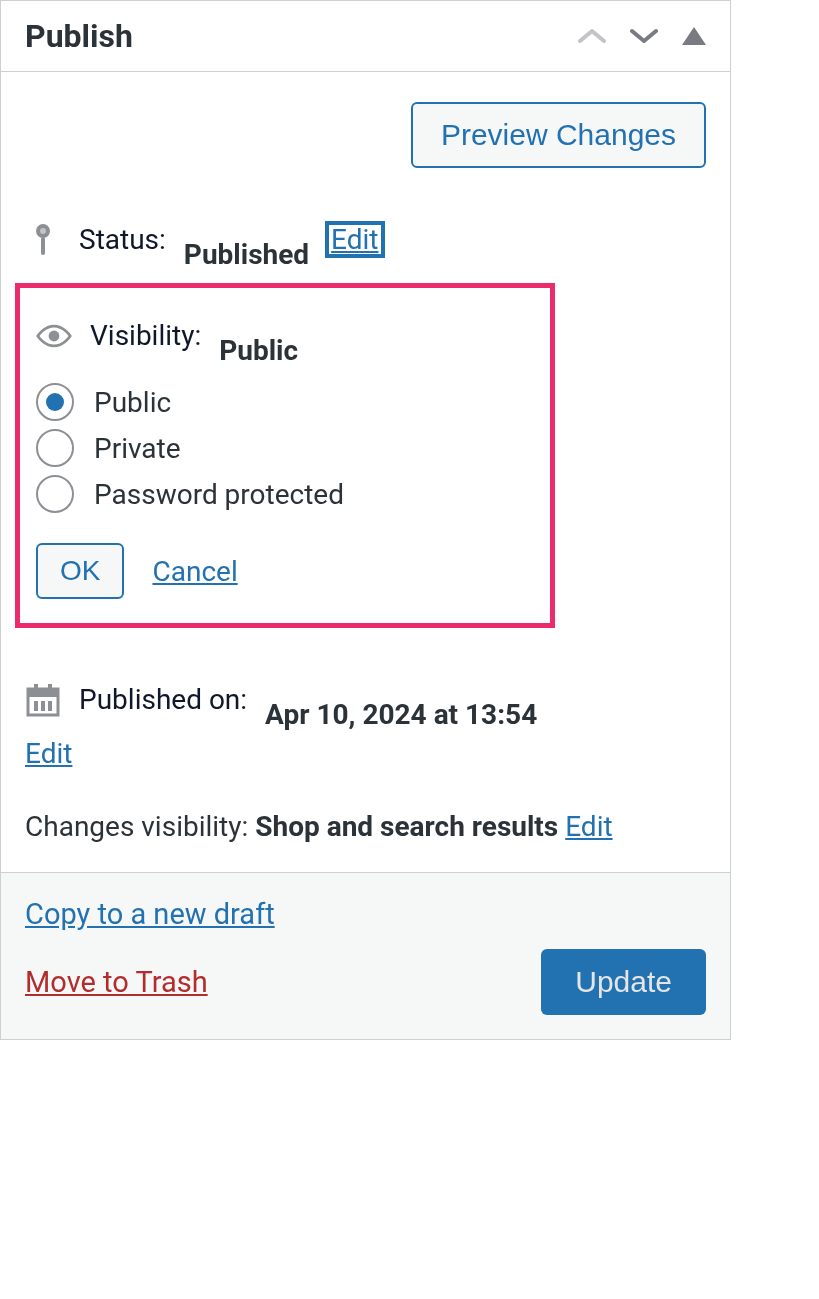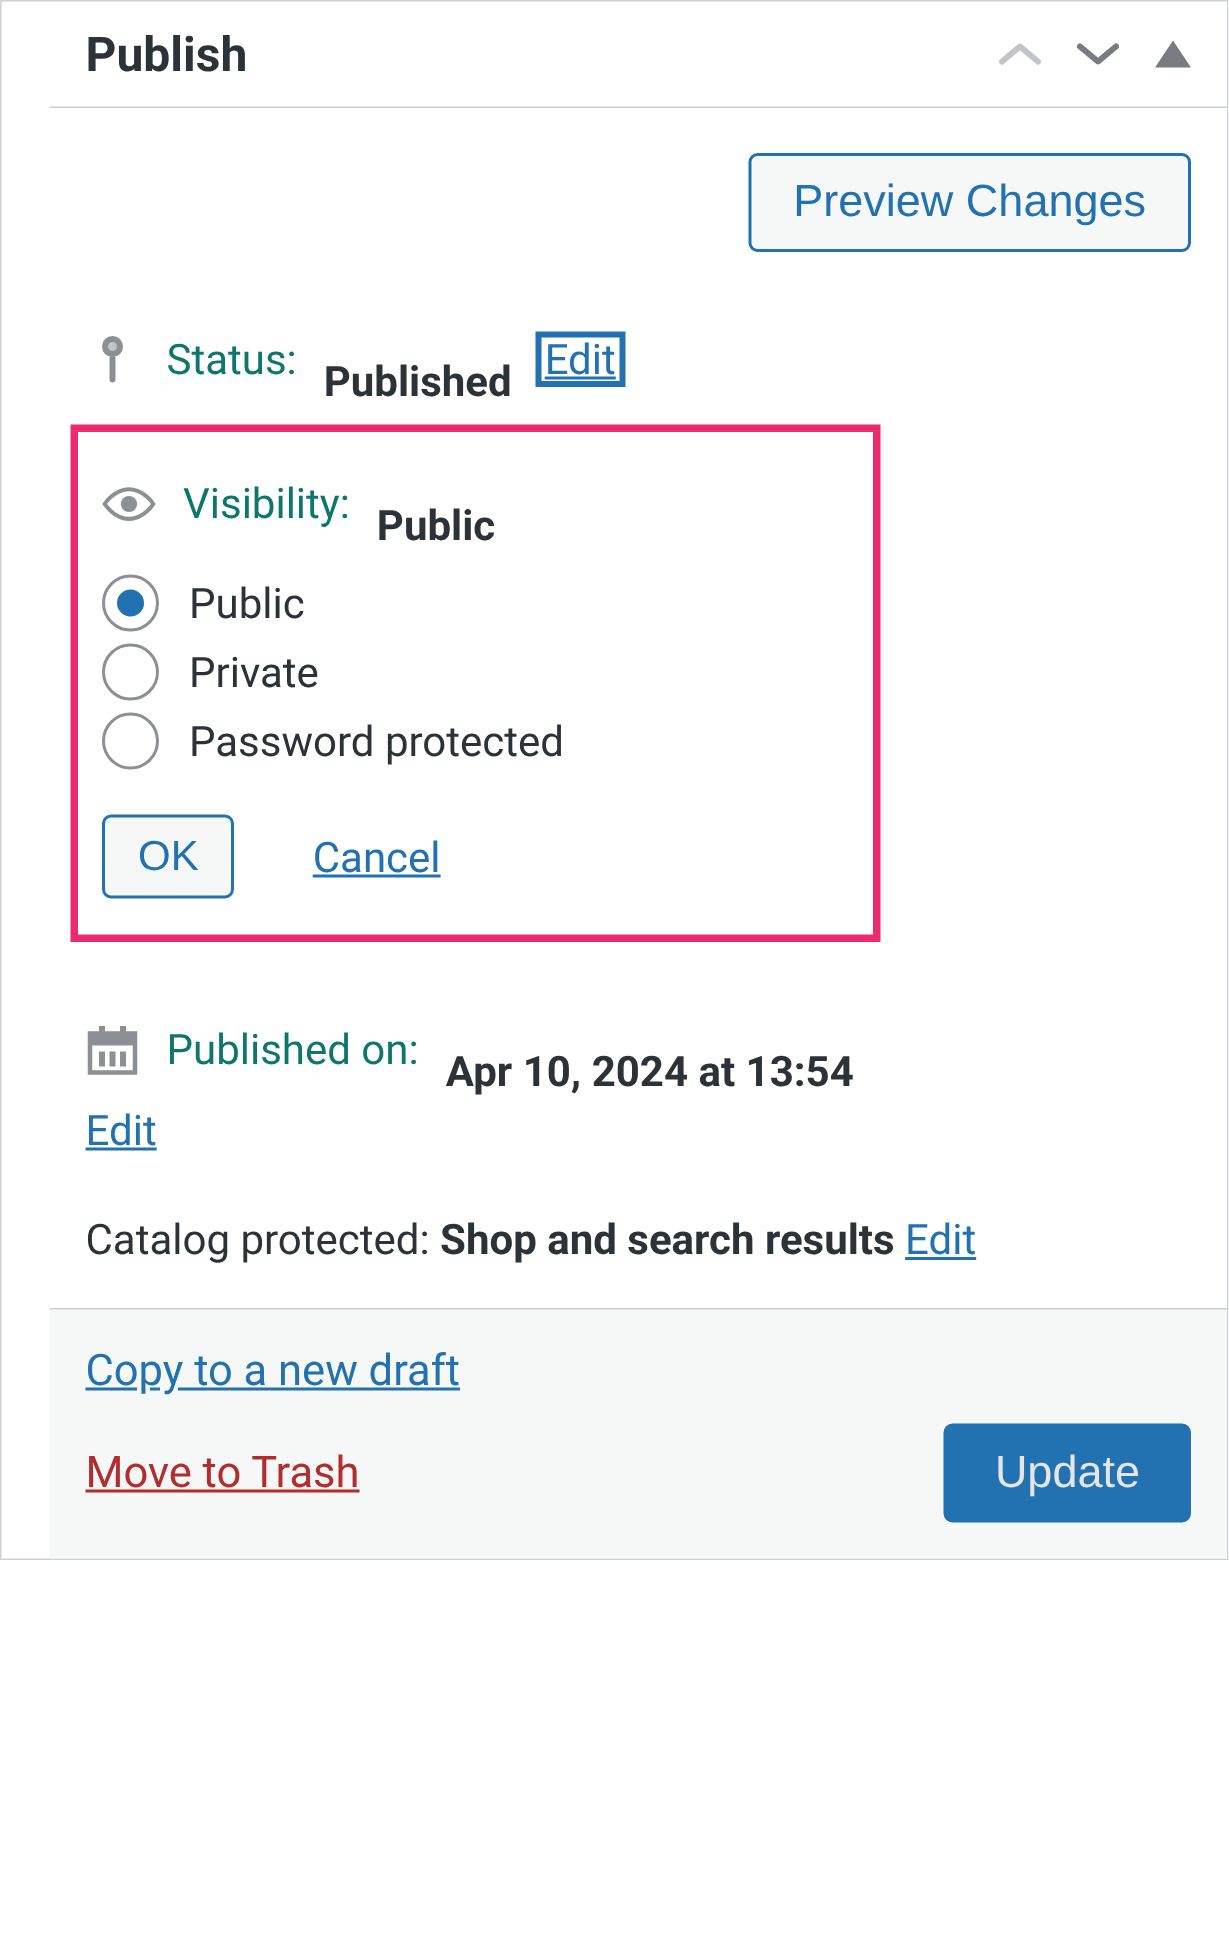--- a/index.html
+++ b/index.html
@@ -8,22 +8,21 @@
       padding: 0;
     }
     body {
       font-family: -apple-system, BlinkMacSystemFont, "Segoe UI", Roboto, sans-serif;
       font-size: 28px;
       color: #2c3338;
       background: #fff;
     }
     .panel {
       border: 1px solid #ccd0d4;
-      width: 819px;
-      padding-left: 32px;
+      width: 731px;
     }
     .panel-header {
       display: flex;
       align-items: center;
       justify-content: space-between;
       padding: 16px 24px;
       border-bottom: 1px solid #ccd0d4;
     }
     .panel-title {
       font-weight: 700;
@@ -71,21 +70,21 @@
       margin-bottom: 12px;
       flex-wrap: wrap;
     }
     .icon-slot {
       width: 36px;
       display: flex;
       justify-content: center;
       color: #8c8f94;
     }
     .label-text {
-      color: #0f766e;
+      color: #0f172a;
     }
     .bold {
       font-weight: 700;
       margin-top: 30px;
     }
     .edit-link {
       color: #2271b1;
       text-decoration: underline;
       cursor: pointer;
     }
@@ -130,21 +129,21 @@
     .radio.selected::after {
       content: "";
       width: 18px;
       height: 18px;
       border-radius: 50%;
       background: #2271b1;
     }
     .actions-row {
       display: flex;
       align-items: center;
-      gap: 52px;
+      gap: 28px;
     }
     .btn-ok {
       background: #f6f7f7;
       border: 2px solid #2271b1;
       color: #2271b1;
       border-radius: 6px;
       padding: 10px 22px;
       font-size: 28px;
       cursor: pointer;
     }
@@ -291,21 +290,21 @@
         </span>
         <span class="label-text">Published on:</span>
         <span class="bold">Apr 10, 2024 at 13:54</span>
       </div>
       <div style="margin-top:6px;">
         <span class="edit-link">Edit</span>
       </div>
     </div>
 
     <div class="catalog-section">
-      <span>Catalog protected:</span>
+      <span>Changes visibility:</span>
       <span class="bold">Shop and search results</span>
       <span class="edit-link">Edit</span>
     </div>
 
   </div>
 
   <div class="panel-footer">
     <div class="footer-top">
       <span class="copy-link">Copy to a new draft</span>
     </div>

